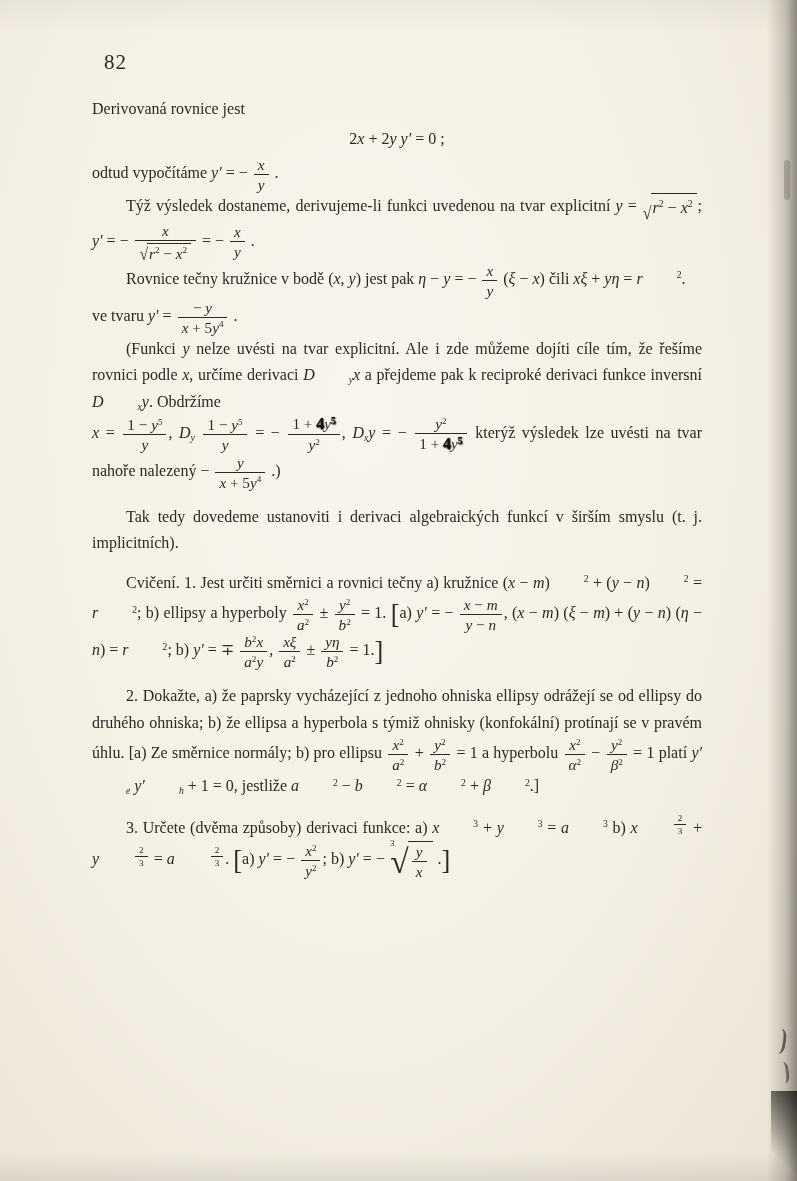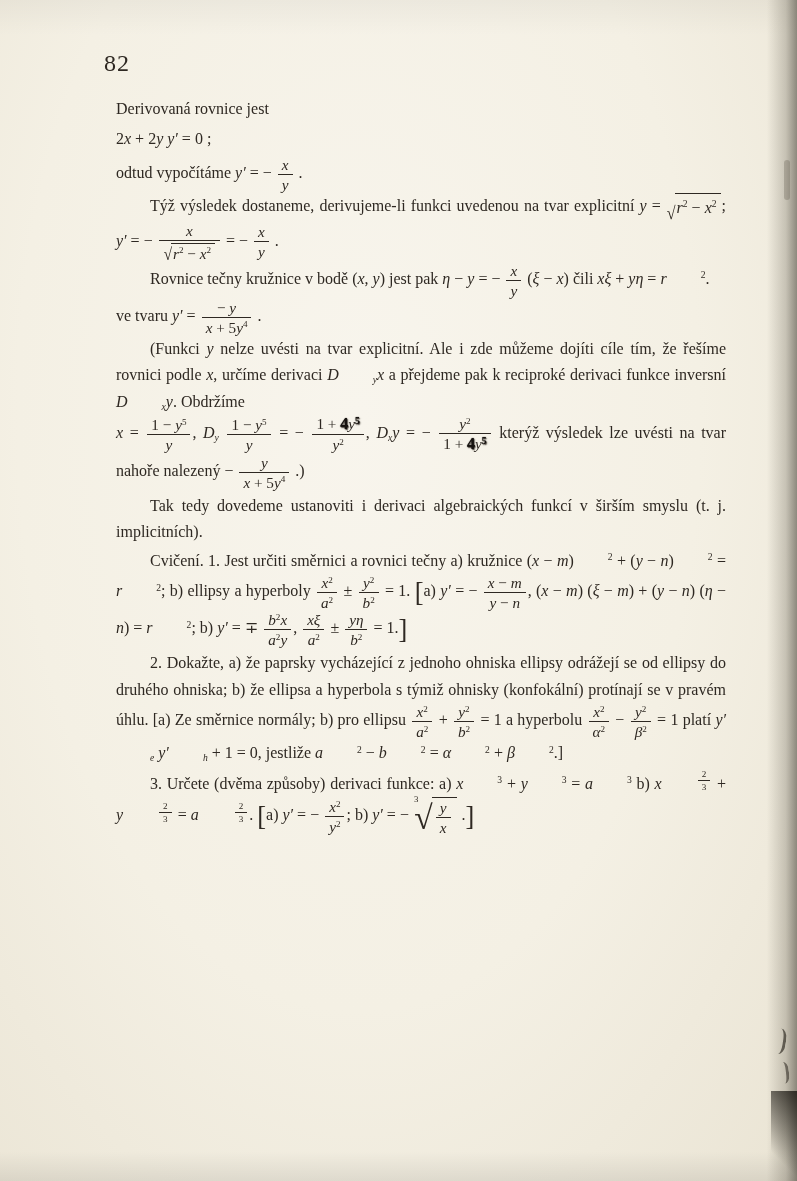--- a/index.html
+++ b/index.html
@@ -11,30 +11,30 @@
   }
   .scan{
     position:absolute;inset:0;
     background:
       linear-gradient(90deg, rgba(0,0,0,0) 0%, rgba(0,0,0,0) 96.2%, rgba(90,85,72,.28) 98.6%, rgba(60,56,46,.55) 100%),
       linear-gradient(180deg, rgba(0,0,0,.04) 0%, rgba(0,0,0,0) 3%, rgba(0,0,0,0) 97.5%, rgba(0,0,0,.08) 100%),
       radial-gradient(ellipse at 45% 35%, #f8f5ed 0%, #f4f0e4 55%, #eae4d4 100%);
   }
   .page-number{
     position:absolute;left:104px;top:50px;
-    font-size:24px;letter-spacing:1px;
+    font-size:21px;letter-spacing:1px;
   }
   .content{
-    position:absolute;left:116px;top:96px;width:610px;
+    position:absolute;left:92px;top:96px;width:610px;
     font-size:16px;line-height:1.66;text-rendering:optimizeLegibility;
   }
   .para{text-align:justify;margin:0;}
   .ind{text-indent:34px;}
-  .disp{text-align:left;margin:3px 0 4px;}
-  .sp{margin-top:2px;}
+  .disp{text-align:center;margin:3px 0 4px;}
+  .sp{margin-top:13px;}
   .it{font-style:italic;}
   .bf{font-weight:normal;}
   .sup{display:inline-block;font-size:0.6em;vertical-align:0.6em;line-height:1;}
   .sub{display:inline-block;font-size:0.6em;vertical-align:-0.3em;line-height:1;}
   .frac{
     display:inline-block;vertical-align:middle;text-align:center;
     line-height:1.12;margin:0 2px;font-size:0.95em;text-indent:0;
   }
   .fn{display:block;padding:0 4px 1px;border-bottom:1px solid #2e2822;}
   .fd{display:block;padding:1px 4px 0;}

